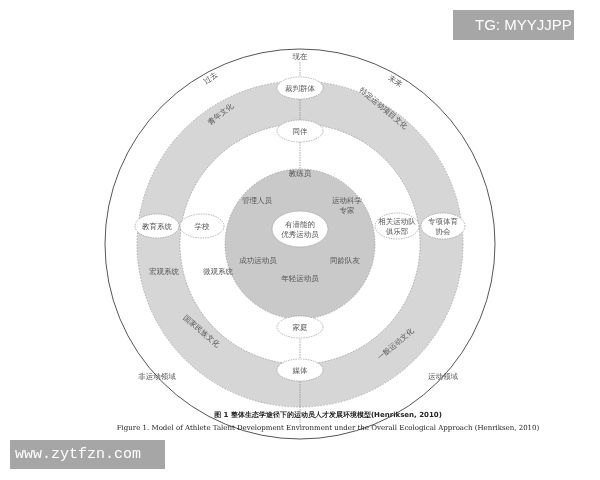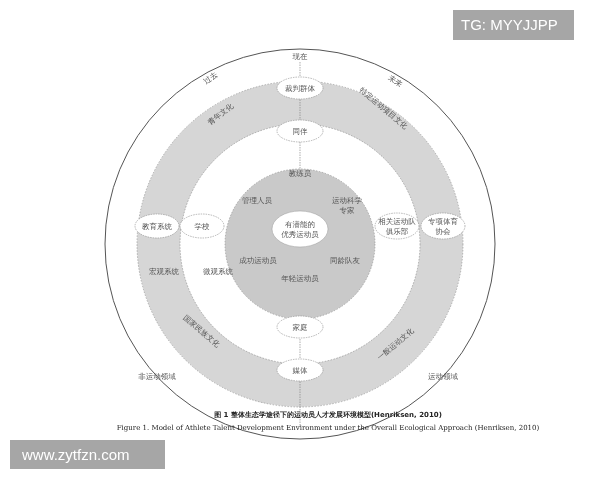--- a/index.html
+++ b/index.html
@@ -4,22 +4,22 @@
 <style>
   html, body { margin:0; padding:0; }
   body { width:600px; height:480px; background:#ffffff; position:relative; overflow:hidden;
          font-family:"DejaVu Serif", serif; color:#444; }
   svg { position:absolute; left:0; top:0; }
   .lbl { font-family:"DejaVu Serif", serif; font-size:7.5px; fill:#555; }
   .caption { position:absolute; left:0; width:600px; text-align:center; font-size:7px; color:#222;padding-left:28px; }
   .cap1 { top:410px; font-family:"DejaVu Sans", sans-serif; font-weight:bold; }
   .cap2 { top:424px; font-family:"DejaVu Serif", serif; font-weight:normal; }
   .wm { position:absolute; background:#a6a6a6; color:#ffffff; font-family:"Liberation Sans", sans-serif; }
-  .wm-tg { left:453px; top:10px; width:121px; height:30px; font-size:15px; line-height:30px; padding-left:8px; box-sizing:border-box; }
-  .wm-url { left:10px; top:440px; width:155px; height:29px; font-size:15px; line-height:29px; padding-left:12px; box-sizing:border-box; }
+  .wm-tg { left:453px; top:10px; width:121px; height:30px; font-size:15px; line-height:30px; padding-left:22px; box-sizing:border-box; }
+  .wm-url { left:10px; top:440px; width:155px; height:29px; font-size:15px; line-height:29px; padding-left:5px; box-sizing:border-box;font-family:Liberation Mono, monospace; }
 </style>
 </head>
 <body>
 
 <svg width="600" height="480" viewBox="0 0 600 480">
 
   <circle cx="300" cy="244" r="195" fill="#ffffff" stroke="#555" stroke-width="1"></circle>
 
   <circle cx="300" cy="244" r="163" fill="#d6d6d6" stroke="#888" stroke-width="0.6" stroke-dasharray="1.5,1.5"></circle>
 

